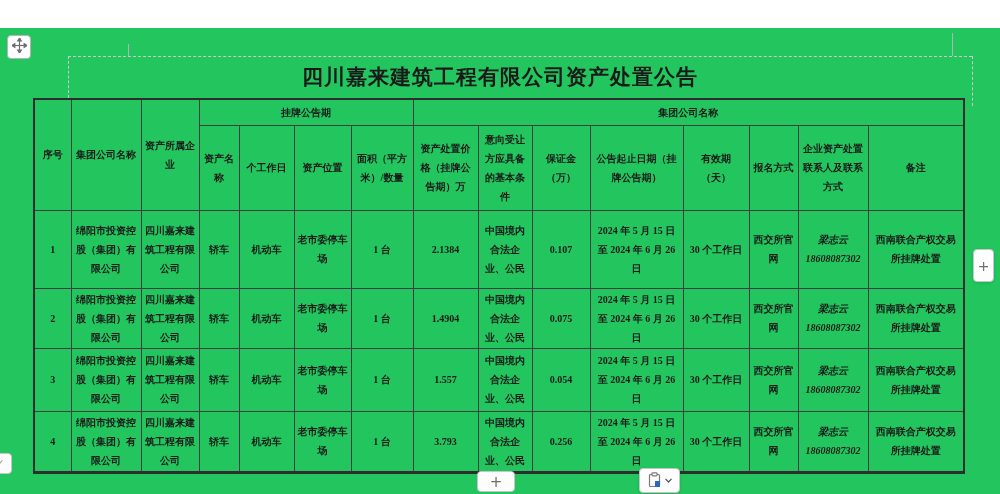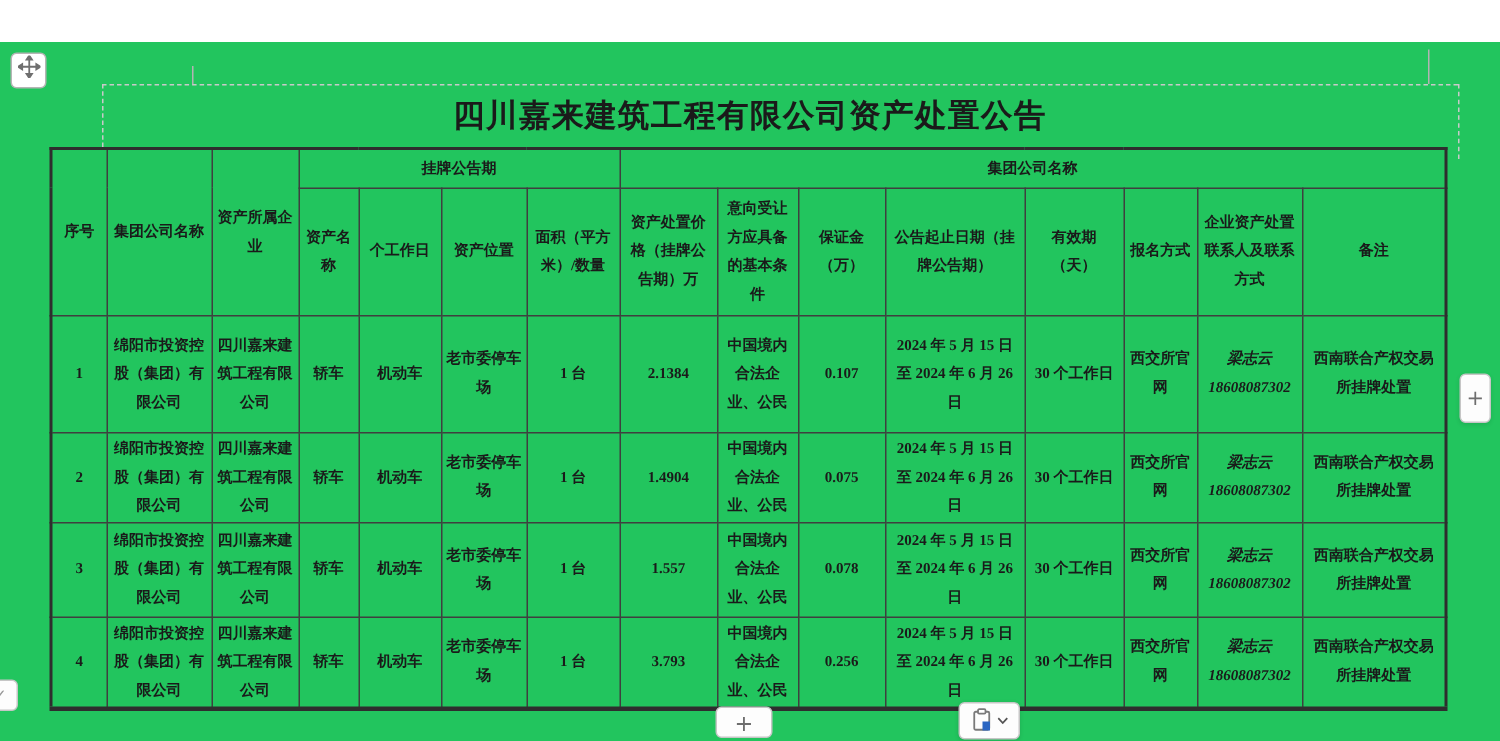--- a/index.html
+++ b/index.html
@@ -164,21 +164,21 @@
       <tr class="r2">
         <td>3</td>
         <td>绵阳市投资控股（集团）有限公司</td>
         <td>四川嘉来建筑工程有限公司</td>
         <td>轿车</td>
         <td>机动车</td>
         <td>老市委停车场</td>
         <td>1 台</td>
         <td>1.557</td>
         <td>中国境内合法企业、公民</td>
-        <td>0.078</td>
+        <td>0.054</td>
         <td>2024 年 5 月 15 日至 2024 年 6 月 26 日</td>
         <td>30 个工作日</td>
         <td>西交所官网</td>
         <td class="prewrap">梁志云
 18608087302</td>
         <td>西南联合产权交易所挂牌处置</td>
       </tr>
       <tr class="r3">
         <td>4</td>
         <td>绵阳市投资控股（集团）有限公司</td>

